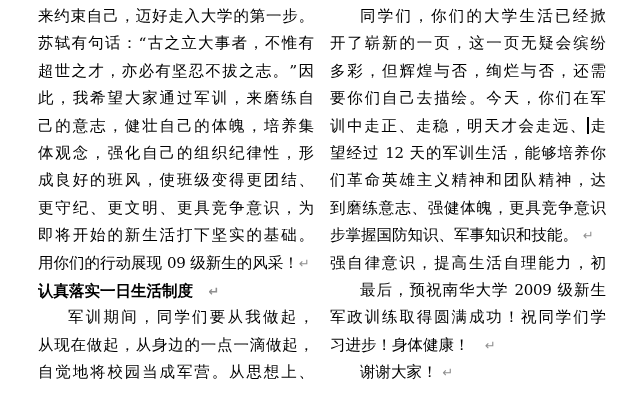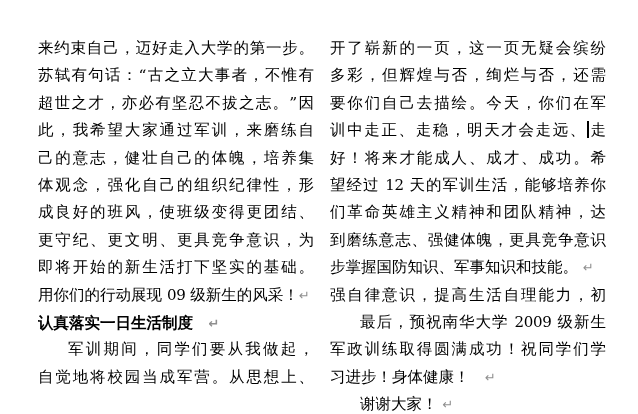--- a/index.html
+++ b/index.html
@@ -9,21 +9,20 @@
     height: 414px;
     background: #ffffff;
     overflow: hidden;
     font-family: "DejaVu Serif", serif;
   }
   .canvas {
     position: relative;
     width: 638px;
     height: 304px;
     background: #ffffff;
-    margin-top: 32px;
   }
   .col {
     position: absolute;
     top: 0;
     height: 414px;
     padding-top: 3px;
     box-sizing: border-box;
     overflow: hidden;
   }
   .col-left  { left: 38px;  width: 276px; }
@@ -68,28 +67,29 @@
       <div class="line">超世之才，亦必有坚忍不拔之志。”因</div>
       <div class="line">此，我希望大家通过军训，来磨练自</div>
       <div class="line">己的意志，健壮自己的体魄，培养集</div>
       <div class="line">体观念，强化自己的组织纪律性，形</div>
       <div class="line">成良好的班风，使班级变得更团结、</div>
       <div class="line">更守纪、更文明、更具竞争意识，为</div>
       <div class="line">即将开始的新生活打下坚实的基础。</div>
       <div class="line end">用你们的行动展现 <span class="num">09</span> 级新生的风采！<span class="mark">↵</span></div>
       <div class="line bold end">认真落实一日生活制度　<span class="mark">↵</span></div>
       <div class="line indent">军训期间，同学们要从我做起，</div>
+      <div class="line">从现在做起，从身边的一点一滴做起，</div>
       <div class="line">自觉地将校园当成军营。从思想上、</div>
     </div>
   <div class="col col-right">
+      <div class="line indent">同学们，你们的大学生活已经掀</div>
       <div class="line">开了崭新的一页，这一页无疑会缤纷</div>
       <div class="line">多彩，但辉煌与否，绚烂与否，还需</div>
       <div class="line">要你们自己去描绘。今天，你们在军</div>
       <div class="line">训中走正、走稳，明天才会走远、<span class="caret"></span>走</div>
-      <div class="line">好！将来才能成人、成才、成功。希</div>
       <div class="line">望经过 <span class="num">12</span> 天的军训生活，能够培养你</div>
       <div class="line">们革命英雄主义精神和团队精神，达</div>
       <div class="line">到磨练意志、强健体魄，更具竞争意识</div>
       <div class="line end">步掌握国防知识、军事知识和技能。 <span class="mark">↵</span></div>
       <div class="line">强自律意识，提高生活自理能力，初</div>
       <div class="line indent">最后，预祝南华大学 <span class="num">2009</span> 级新生</div>
       <div class="line">军政训练取得圆满成功！祝同学们学</div>
       <div class="line end">习进步！身体健康！　<span class="mark">↵</span></div>
       <div class="line indent end">谢谢大家！ <span class="mark">↵</span></div>
     </div>

